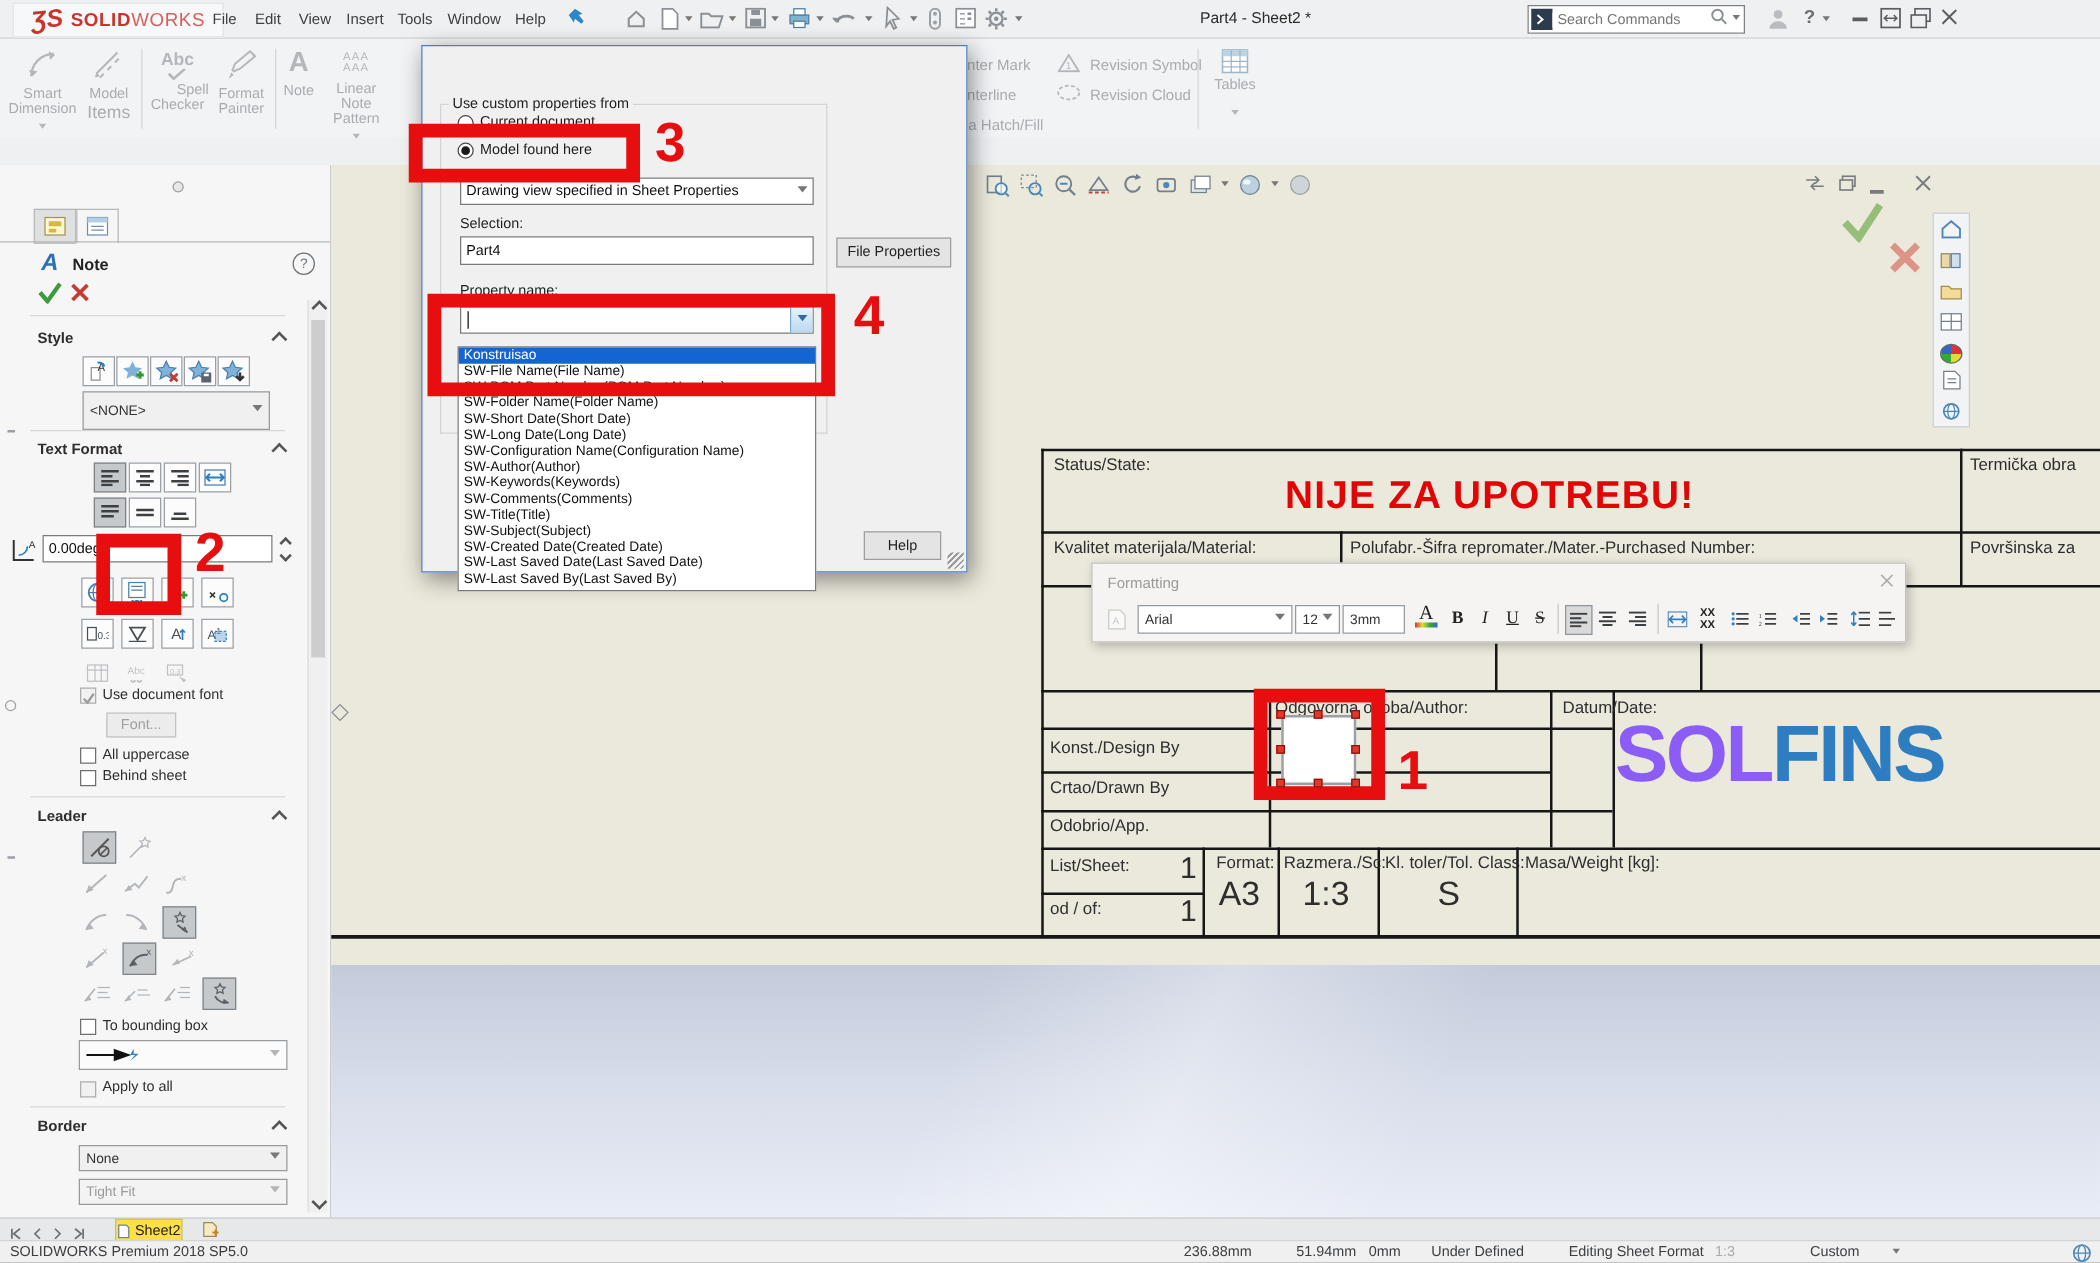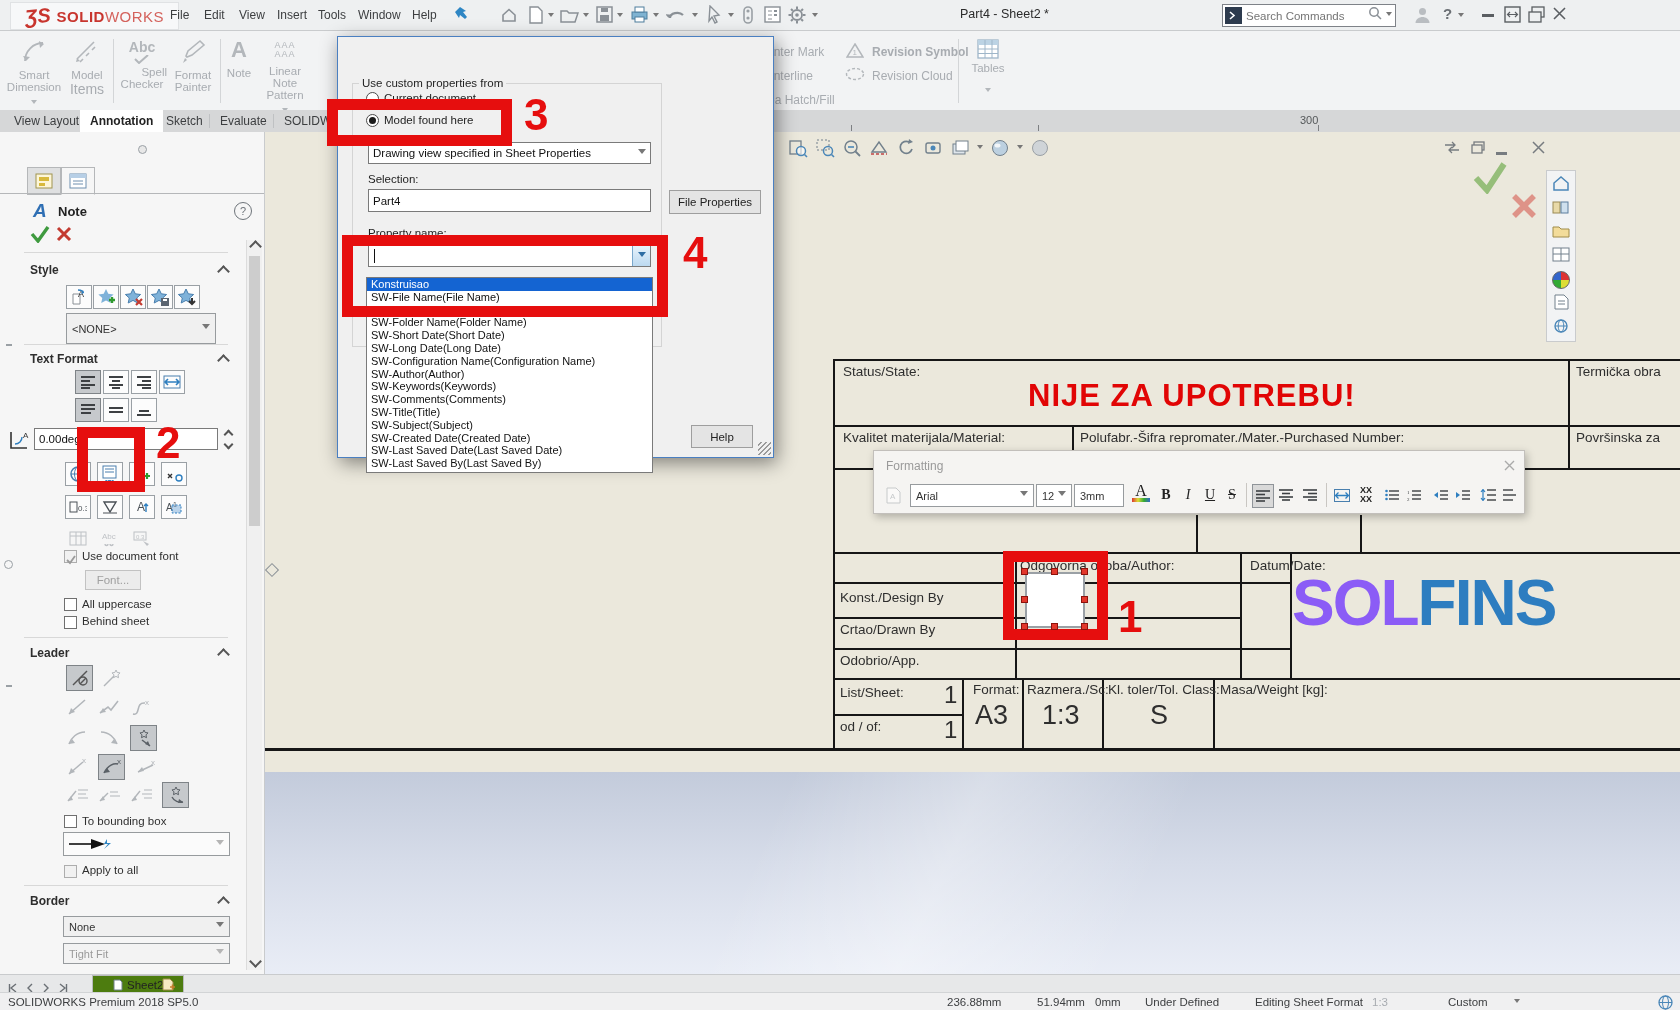--- a/index.html
+++ b/index.html
@@ -255,52 +255,40 @@
       <span class="cdown sm" style="border-top-color:#b3b7bb;margin-top:3px;"></span>
     </div>
 
     <span class="a dis" style="left:767px;top:14px;font-size:12px;">enter Mark</span>
     <span class="a dis" style="left:767px;top:38px;font-size:12px;">enterline</span>
     <span class="a dis" style="left:764px;top:62px;font-size:12px;">rea Hatch/Fill</span>
     <span class="a" style="left:846px;top:12px;"><svg width="18" height="15">
           <path d="M9 1L17 14H1z" fill="none" stroke="#b3b7bb" stroke-width="1.5"></path>
           <text x="6.5" y="12" font-size="8" fill="#b3b7bb">1</text>
         </svg></span>
-    <span class="a dis" style="left:872px;top:14px;font-size:12px;font-weight:bold;">Revision Symbol</span>
+    <span class="a dis" style="left:872px;top:14px;font-size:12px;">Revision Symbol</span>
     <span class="a" style="left:845px;top:36px;"><svg width="20" height="14">
           <ellipse cx="10" cy="7" rx="8.5" ry="5.5" fill="none" stroke="#b3b7bb" stroke-width="1.4" stroke-dasharray="3 2"></ellipse>
         </svg></span>
     <span class="a dis" style="left:872px;top:38px;font-size:12px;">Revision Cloud</span>
     <div class="a vsep" style="left:958px;top:8px;height:64px;"></div>
     <div class="a" style="left:962px;top:8px;width:52px;height:68px;text-align:center;">
       <svg class="ic" width="22" height="20" style="margin:0 auto;">
           <rect x="1" y="1" width="20" height="18" fill="#fff" stroke="#9fb6c9" stroke-width="1.3"></rect>
           <rect x="1" y="1" width="20" height="5" fill="#bcd3e4"></rect>
           <line x1="8" y1="1" x2="8" y2="19" stroke="#9fb6c9"></line>
           <line x1="15" y1="1" x2="15" y2="19" stroke="#9fb6c9"></line>
           <line x1="1" y1="10" x2="21" y2="10" stroke="#9fb6c9"></line>
           <line x1="1" y1="14.5" x2="21" y2="14.5" stroke="#9fb6c9"></line>
         </svg>
       <div class="dis" style="font-size:11.5px;margin-top:3px;">Tables</div>
       <span class="cdown sm" style="border-top-color:#b3b7bb;margin-top:14px;"></span>
     </div>
   </div>
 
-  <div class="a" style="left:0;top:110px;width:1680px;height:22px;background:#d6d7d8;border-bottom:1px solid #b8babc;">
-    <span class="a lbl" style="left:8px;top:4px;padding:0 6px;border-right:1px solid #bfc1c3;">View Layout</span>
-    <span class="a" style="left:80px;top:0;height:18px;padding:4px 10px 0;background:#ffffff;font-size:12px;font-weight:bold;color:#222;">Annotation</span>
-    <span class="a lbl" style="left:160px;top:4px;padding:0 6px;border-right:1px solid #bfc1c3;">Sketch</span>
-    <span class="a lbl" style="left:214px;top:4px;padding:0 6px;border-right:1px solid #bfc1c3;">Evaluate</span>
-    <span class="a lbl" style="left:278px;top:4px;padding:0 6px;">SOLIDW</span>
-
-    <span class="a" style="left:851px;top:15px;width:1px;height:6px;background:#7d7f82;"></span>
-    <span class="a" style="left:1038px;top:15px;width:1px;height:6px;background:#7d7f82;"></span>
-    <span class="a" style="left:1300px;top:4px;font-size:11px;color:#55585a;">300</span>
-    <span class="a" style="left:1318px;top:15px;width:1px;height:6px;background:#7d7f82;"></span>
-  </div>
 
   <div class="a" id="panel">
     <span class="a" style="left:138px;top:13px;width:7px;height:7px;border-radius:50%;border:1px solid #9aa0a5;background:#e8e8e8;"></span>
 
     <div class="a" style="left:27px;top:35px;width:32px;height:26px;background:#dfe0e1;border:1px solid #b5b7b9;display:flex;align-items:center;justify-content:center;">
       <svg width="18" height="16">
           <rect x="1" y="1" width="16" height="14" fill="#fdf6d8" stroke="#a09450"></rect>
           <rect x="4" y="4" width="10" height="4" fill="#d8b93c"></rect>
           <rect x="4" y="10" width="6" height="3" fill="#d8b93c"></rect>
         </svg>
@@ -1064,21 +1052,21 @@
     <span class="a" style="left:26px;top:4px;"><svg width="8" height="10">
           <path d="M6 1L2 5l4 4" fill="none" stroke="#6b7075" stroke-width="1.4"></path>
         </svg></span>
     <span class="a" style="left:42px;top:4px;"><svg width="8" height="10">
           <path d="M2 1l4 4-4 4" fill="none" stroke="#6b7075" stroke-width="1.4"></path>
         </svg></span>
     <span class="a" style="left:58px;top:4px;"><svg width="10" height="10">
           <path d="M2 1l5 4-5 4" fill="none" stroke="#6b7075" stroke-width="1.4"></path>
           <line x1="8.5" y1="1" x2="8.5" y2="9" stroke="#6b7075" stroke-width="1.4"></line>
         </svg></span>
-    <div class="a f" style="left:92px;top:0;height:17px;background:#4d7c0f;border:1px solid #b9bbbd;border-bottom:0;padding:0 20px;gap:4px;">
+    <div class="a f" style="left:92px;top:0;height:17px;background:#fde047;border:1px solid #b9bbbd;border-bottom:0;padding:0 1px;gap:4px;">
       <svg width="10" height="12">
           <path d="M1 1h6l2 2v8H1z" fill="#fff" stroke="#72808c"></path>
         </svg>
       <span style="font-size:11.5px;color:#222;">Sheet2</span>
     </div>
     <span class="a" style="left:162px;top:2px;"><svg width="13" height="13">
           <path d="M1 1h7l3 3v8H1z" fill="#f7eac2" stroke="#a08c4a"></path>
           <path d="M8 9h5M10.5 6.5v5" stroke="#c77d2a" stroke-width="1.5"></path>
         </svg></span>
   </div>

